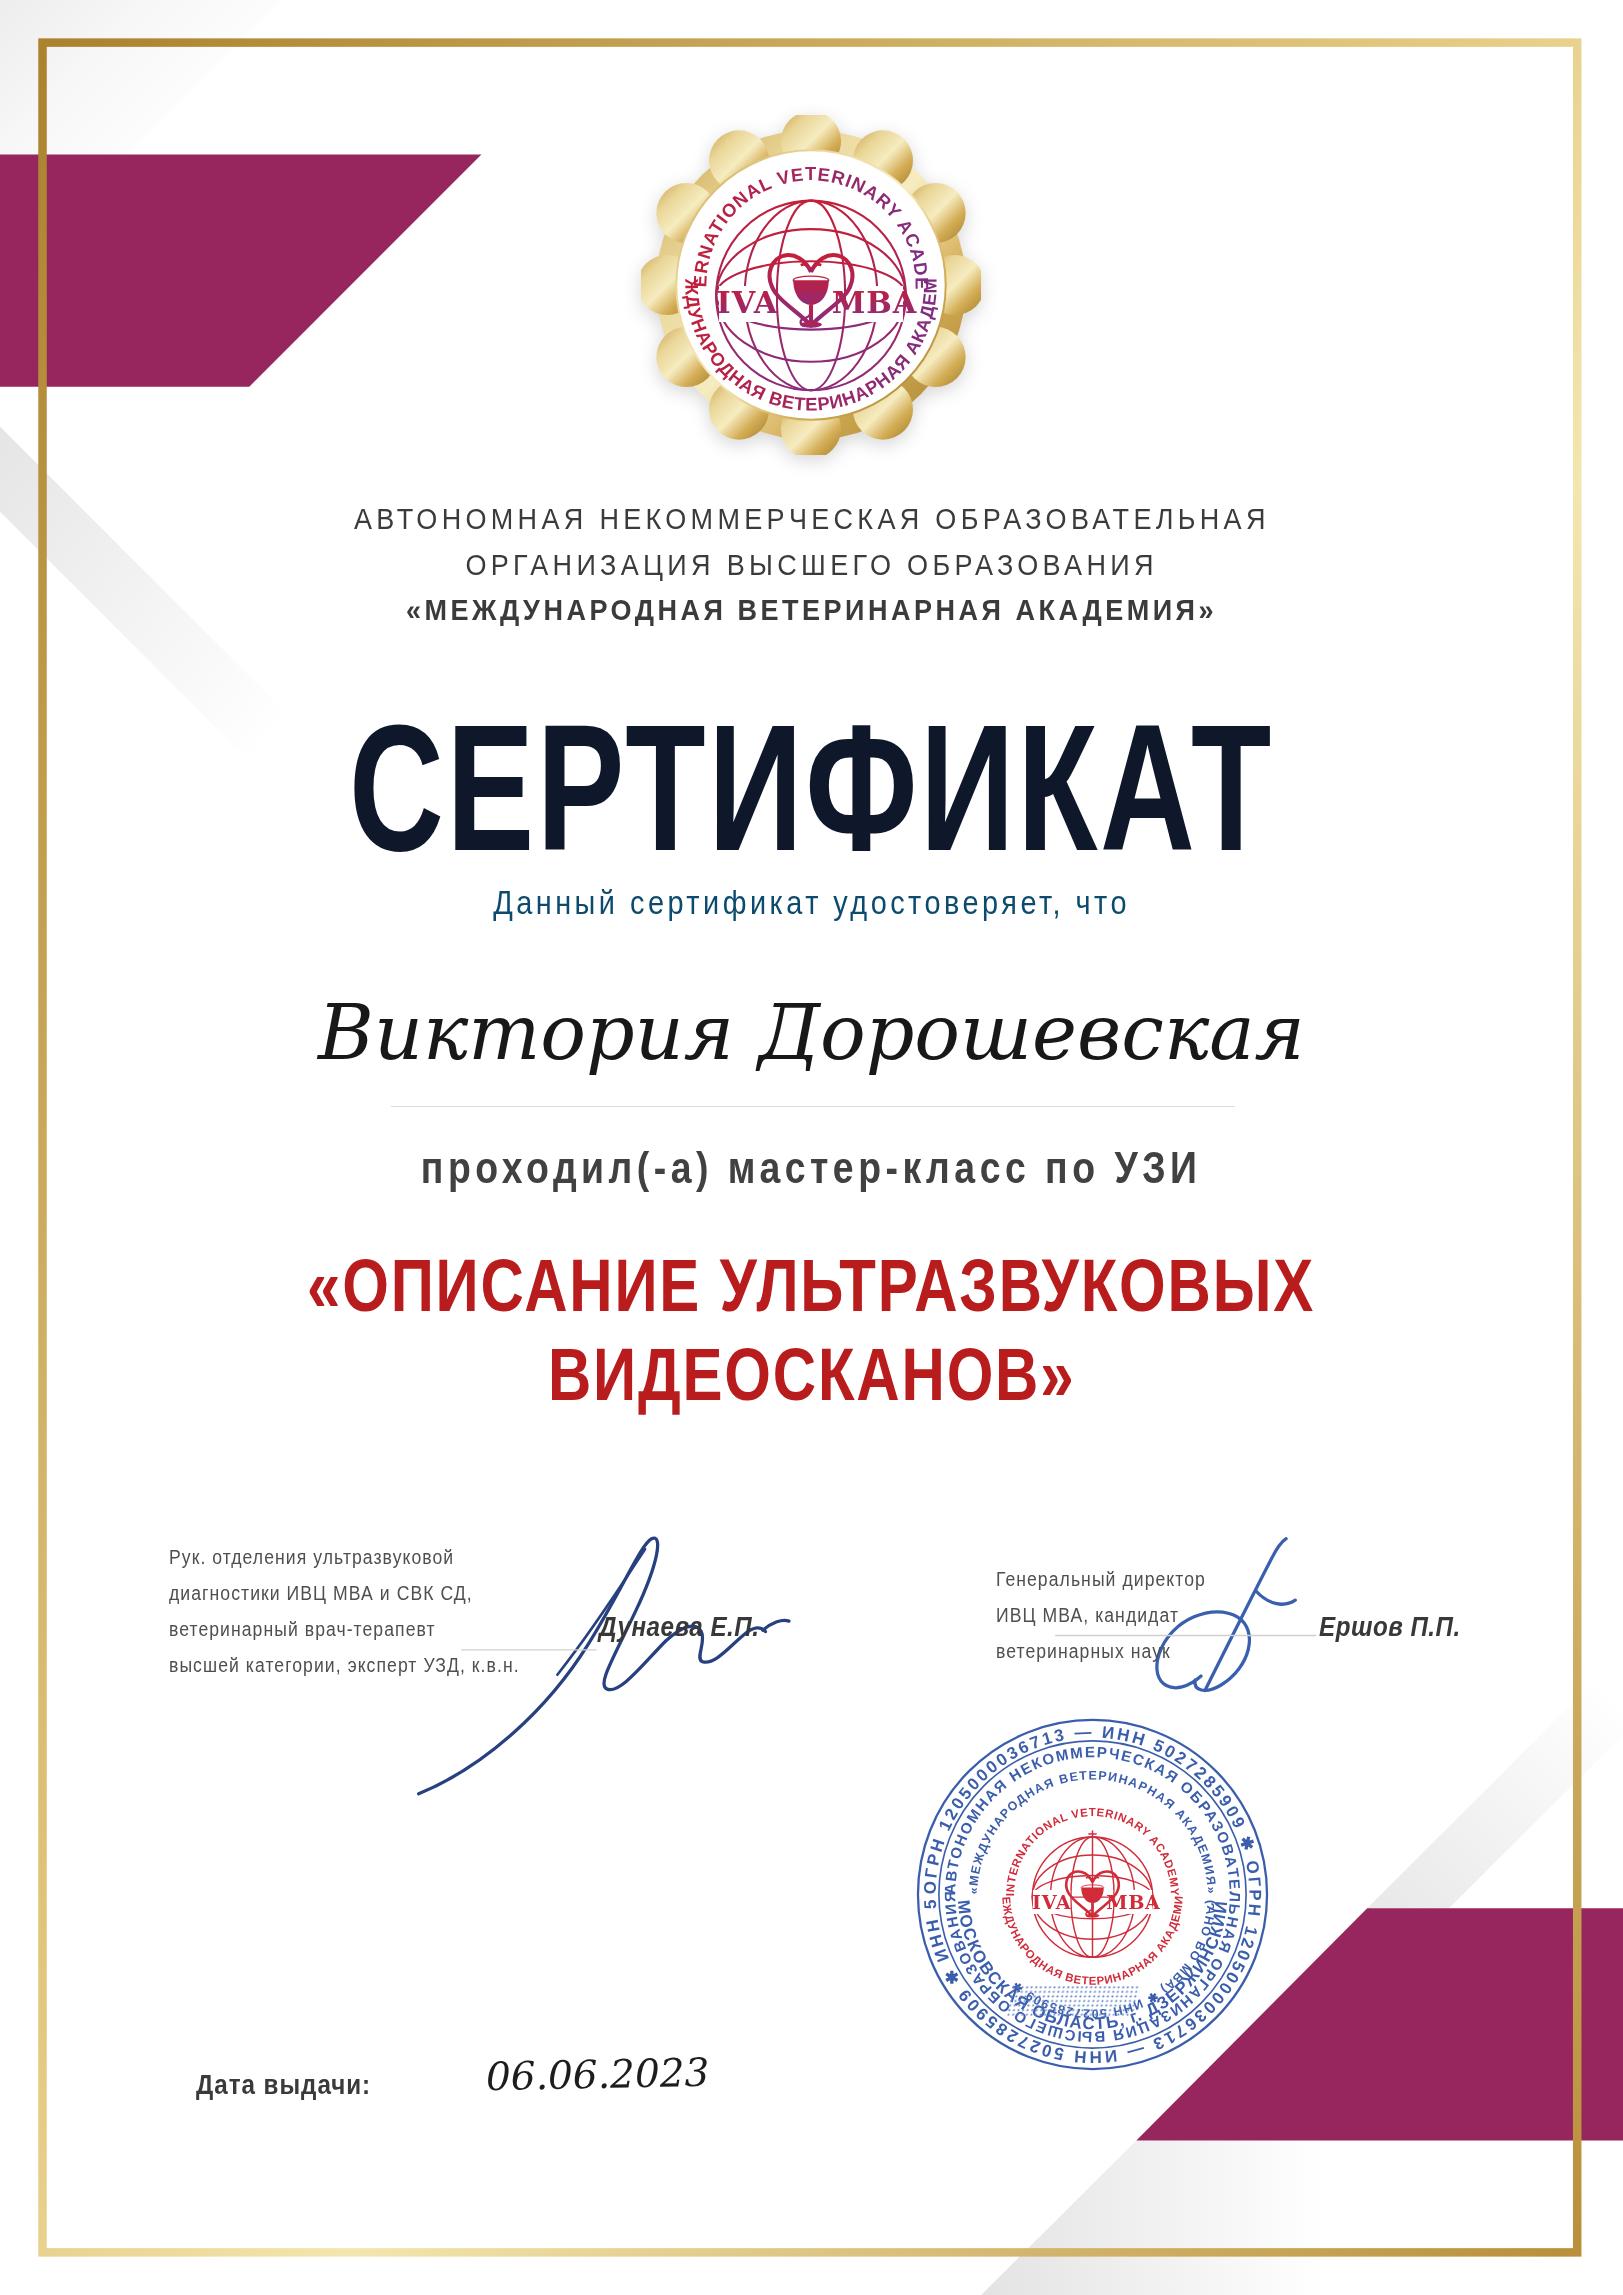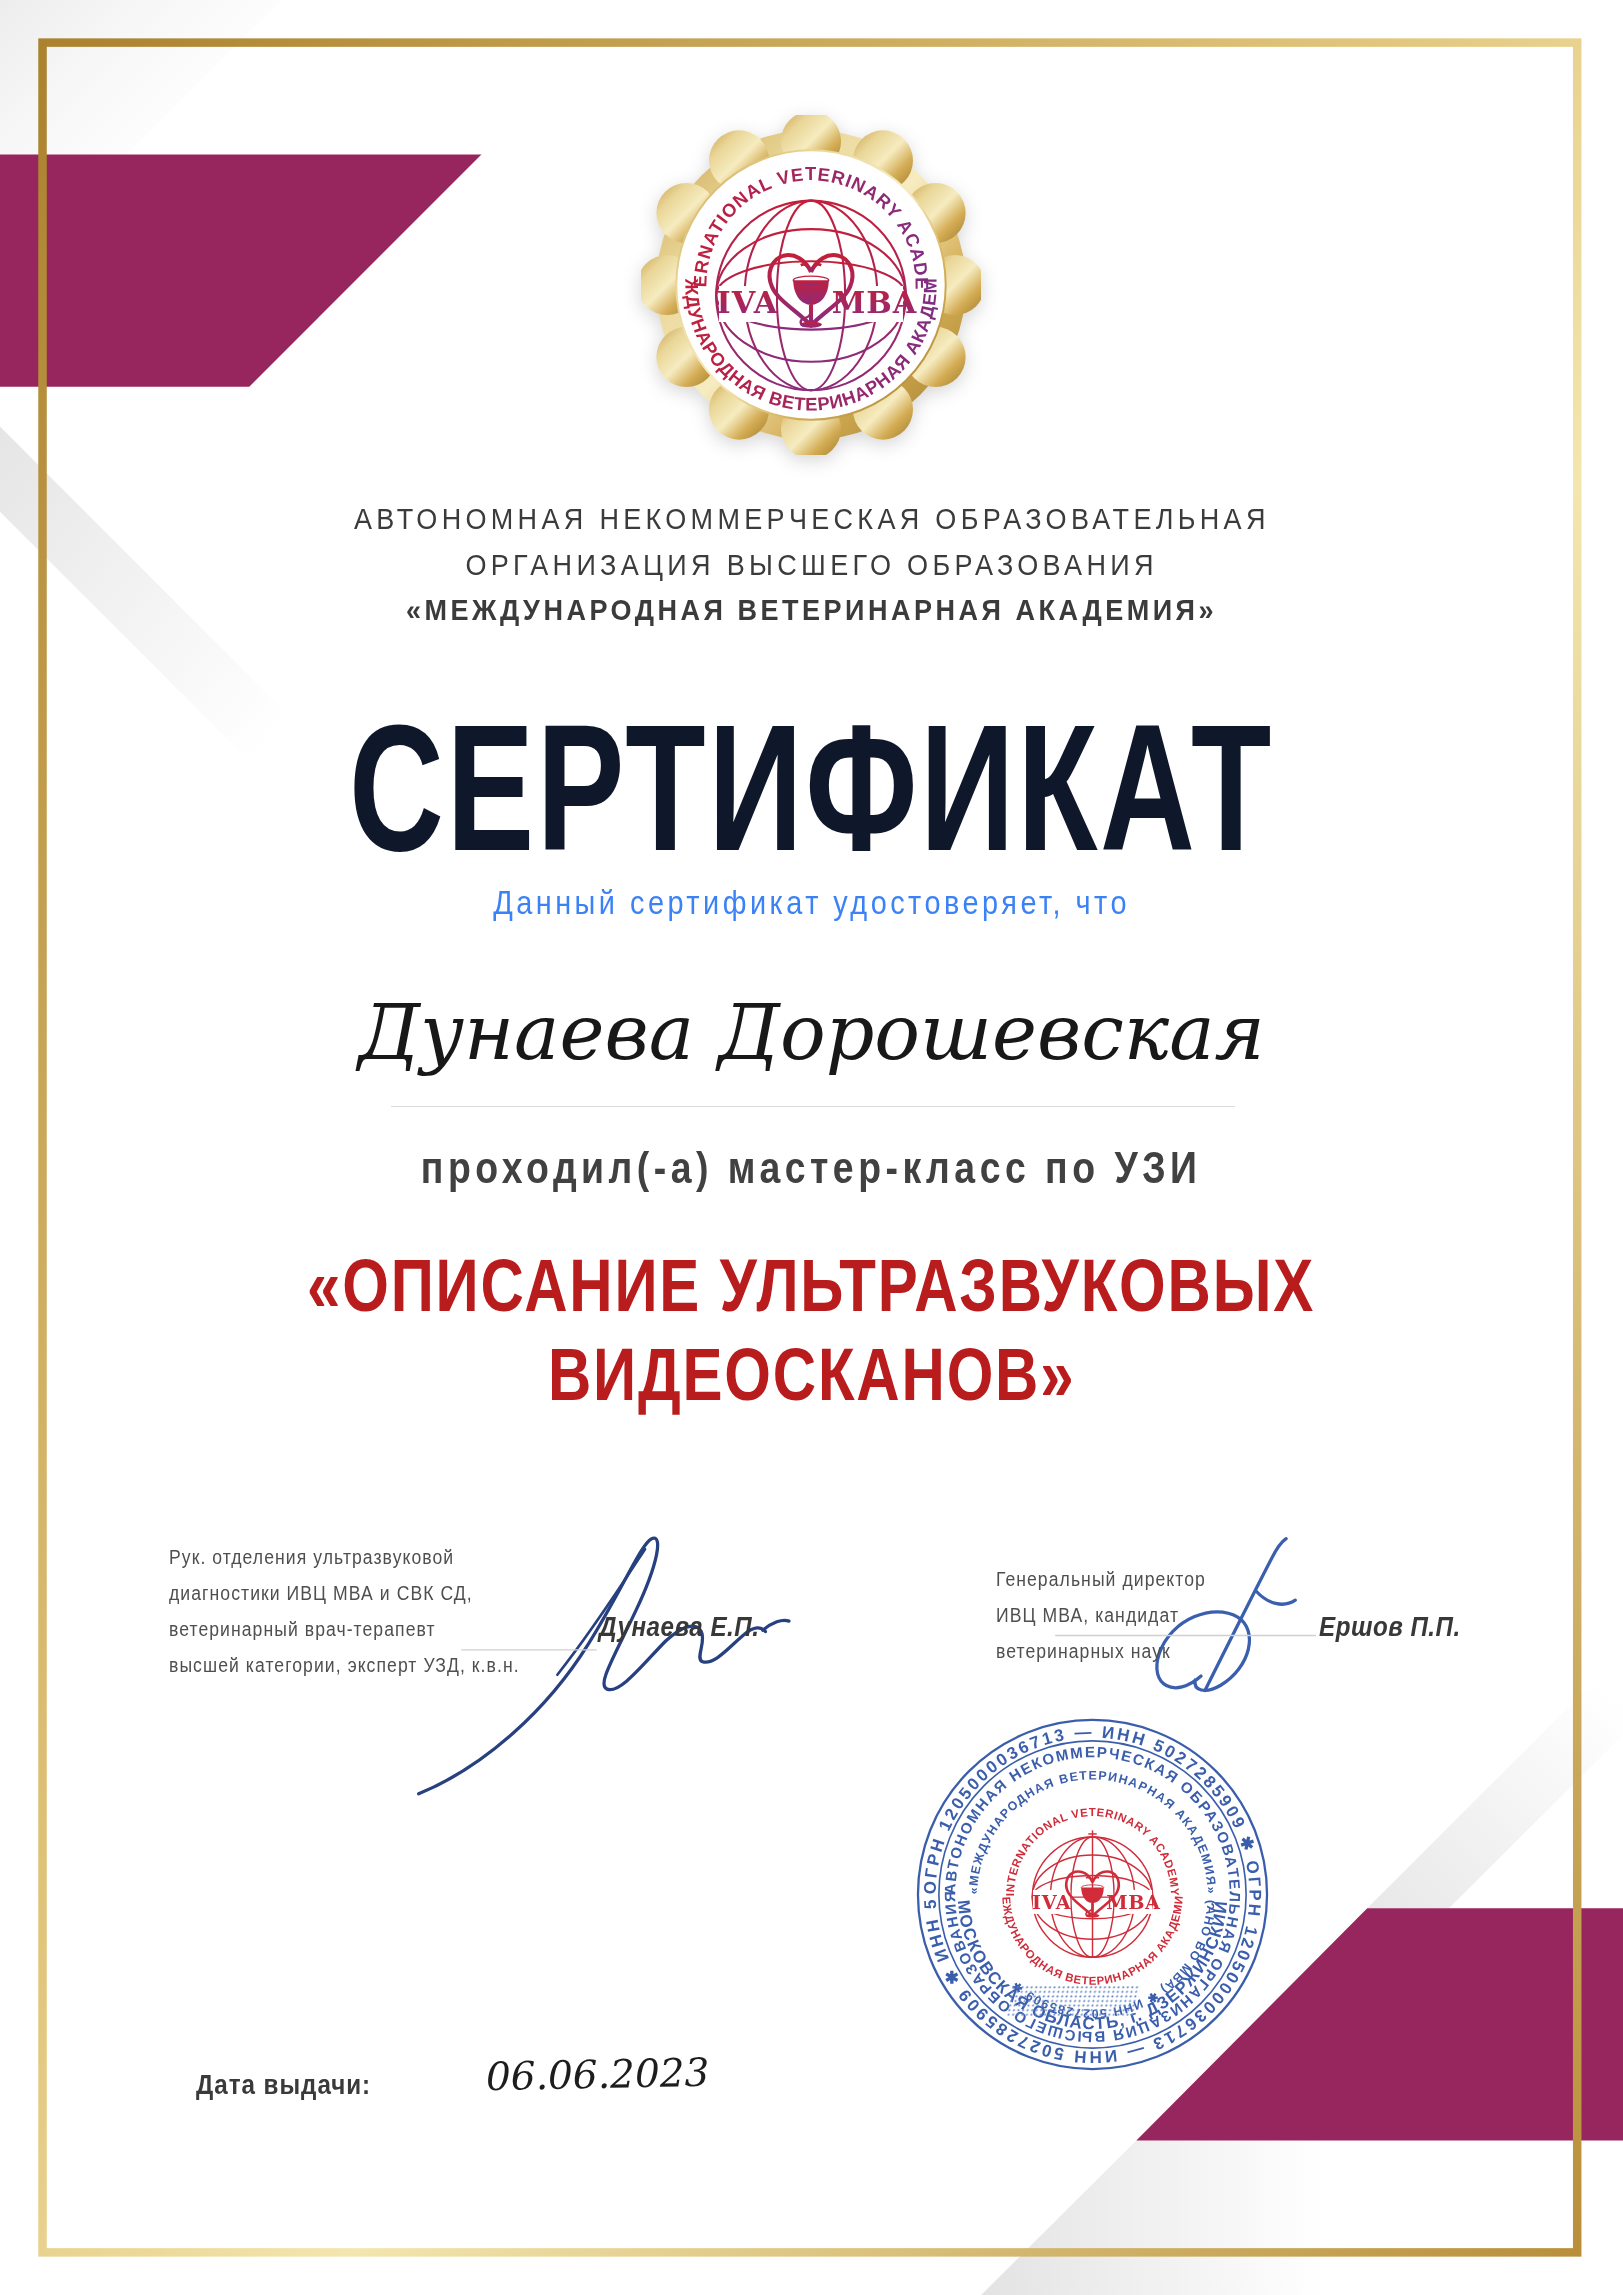--- a/index.html
+++ b/index.html
@@ -9,21 +9,21 @@
   .decor{position:absolute;left:0;top:0;width:1623px;height:2295px;z-index:1;}
   .seal-svg{position:absolute;left:641px;top:115px;width:340px;height:340px;z-index:3;
             filter:drop-shadow(0 5.2px 9.2px rgba(0,0,0,.16));}
   .stamp-svg{position:absolute;left:916px;top:1718px;width:353px;height:353px;z-index:3;opacity:.95;}
   .txt{position:absolute;left:0;width:1623px;text-align:center;z-index:4;color:#3b3b3b;line-height:1;}
   .squeeze{display:inline-block;transform:scaleX(.9);transform-origin:center;}
   .header-block{top:496px;font-size:30px;line-height:1.52;letter-spacing:.16em;color:#3b3b3b;}
   .header-block .b{font-weight:bold;letter-spacing:.13em;}
   .cert-title{top:698px;font-size:180px;font-weight:bold;letter-spacing:.02em;color:#0f172a;}
   .cert-title .squeeze{transform:scaleX(.73);}
-  .certifies{top:885px;font-size:34px;letter-spacing:.12em;color:#3b82f6;}
+  .certifies{top:885px;font-size:34px;letter-spacing:.12em;color:#0c4a6e;}
   .certifies .squeeze{transform:scaleX(.85);}
   .recipient{top:995px;font-size:76px;font-family:"DejaVu Serif",serif;font-style:italic;color:#181818;z-index:4;}
   .name-underline{position:absolute;left:391px;top:1106px;width:844px;height:1.3px;background:#dcdcdc;z-index:2;}
   .course-intro{top:1146px;font-size:44px;letter-spacing:.12em;color:#414141;font-weight:bold;}
   .course-intro .squeeze{transform:scaleX(.85);}
   .course-title{top:1241px;font-size:75px;font-weight:bold;line-height:1.18;letter-spacing:.03em;color:#b91c1c;}
   .course-title .squeeze{transform:scaleX(.8);}
   .role{position:absolute;z-index:4;font-size:20px;line-height:1.8;letter-spacing:.06em;color:#4F4F4F;}
   .role .squeeze{transform:scaleX(.88);transform-origin:left;}
   .role-left{left:169px;top:1539px;}
@@ -173,21 +173,21 @@
   <div class="txt header-block">
     <div><span class="squeeze">АВТОНОМНАЯ НЕКОММЕРЧЕСКАЯ ОБРАЗОВАТЕЛЬНАЯ</span></div>
     <div><span class="squeeze">ОРГАНИЗАЦИЯ ВЫСШЕГО ОБРАЗОВАНИЯ</span></div>
     <div class="b"><span class="squeeze">«МЕЖДУНАРОДНАЯ ВЕТЕРИНАРНАЯ АКАДЕМИЯ»</span></div>
   </div>
 
   <div class="txt cert-title"><span class="squeeze">СЕРТИФИКАТ</span></div>
 
   <div class="txt certifies"><span class="squeeze">Данный сертификат удостоверяет, что</span></div>
 
-  <div class="txt recipient"><span>Дунаева Дорошевская</span></div>
+  <div class="txt recipient"><span>Виктория Дорошевская</span></div>
   <div class="name-underline"></div>
 
   <div class="txt course-intro"><span class="squeeze">проходил(-а) мастер-класс по УЗИ</span></div>
 
   <div class="txt course-title">
     <div><span class="squeeze">«ОПИСАНИЕ УЛЬТРАЗВУКОВЫХ</span></div>
     <div><span class="squeeze">ВИДЕОСКАНОВ»</span></div>
   </div>
 
   <div class="role role-left">

